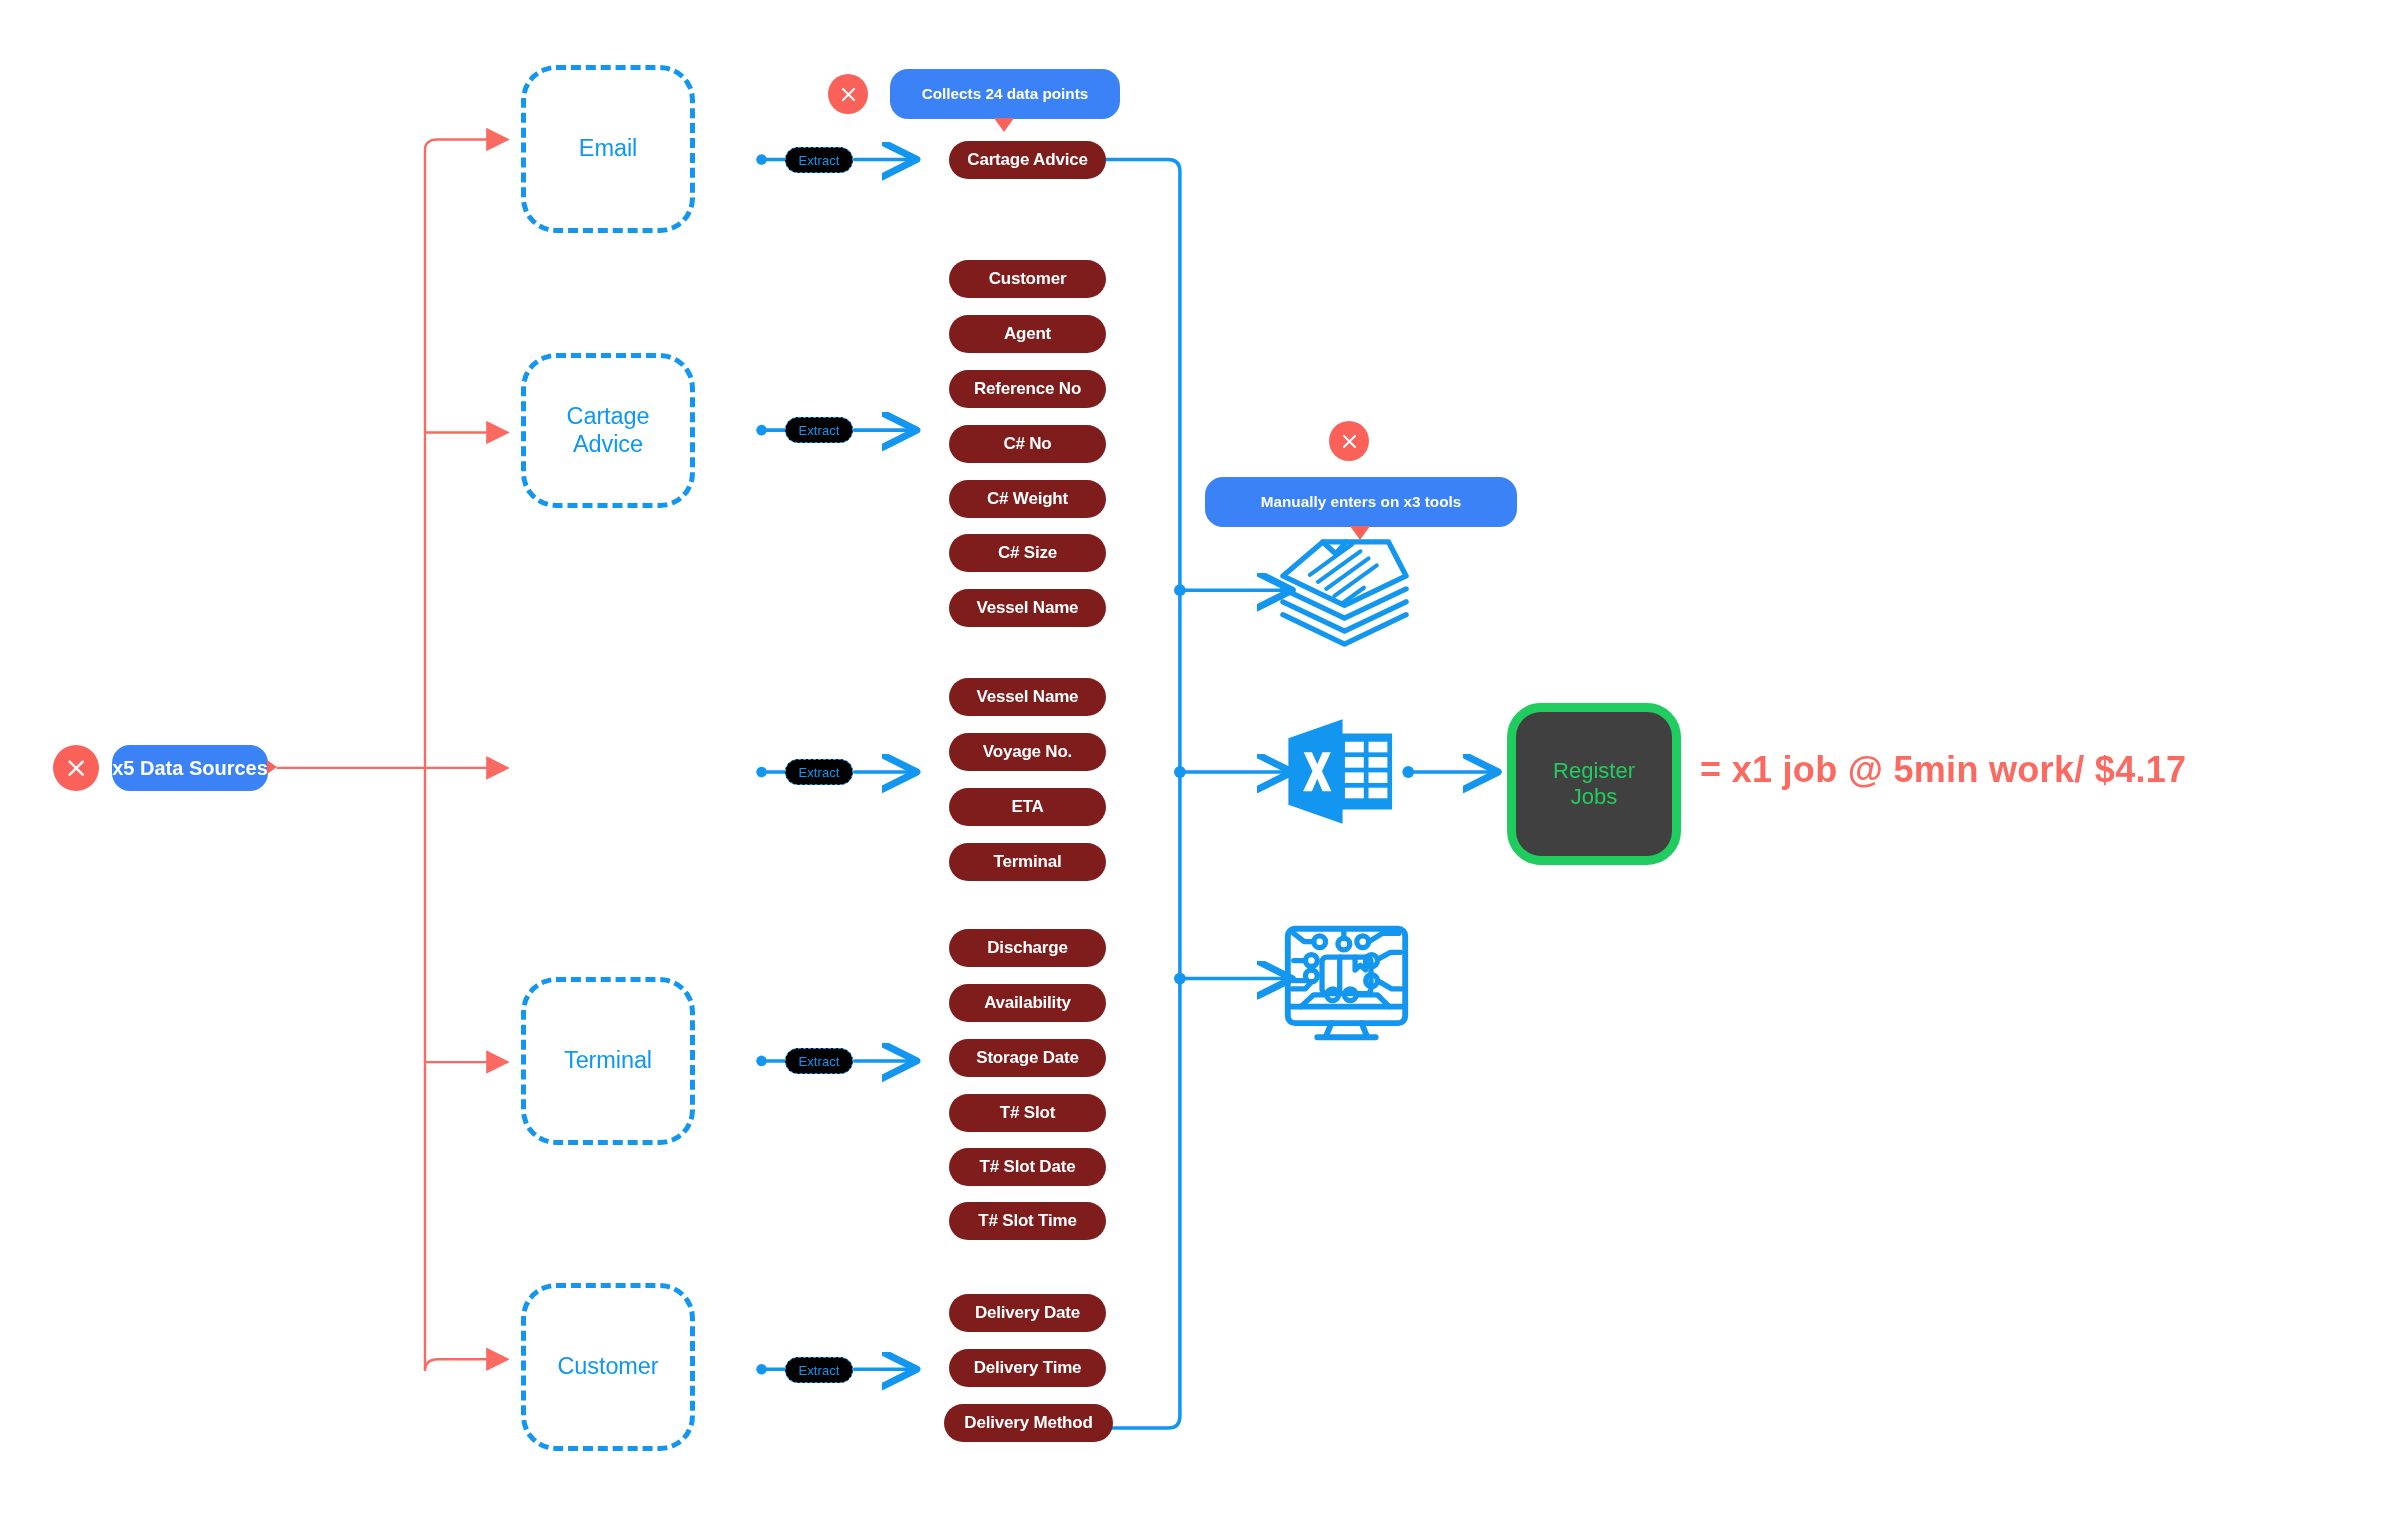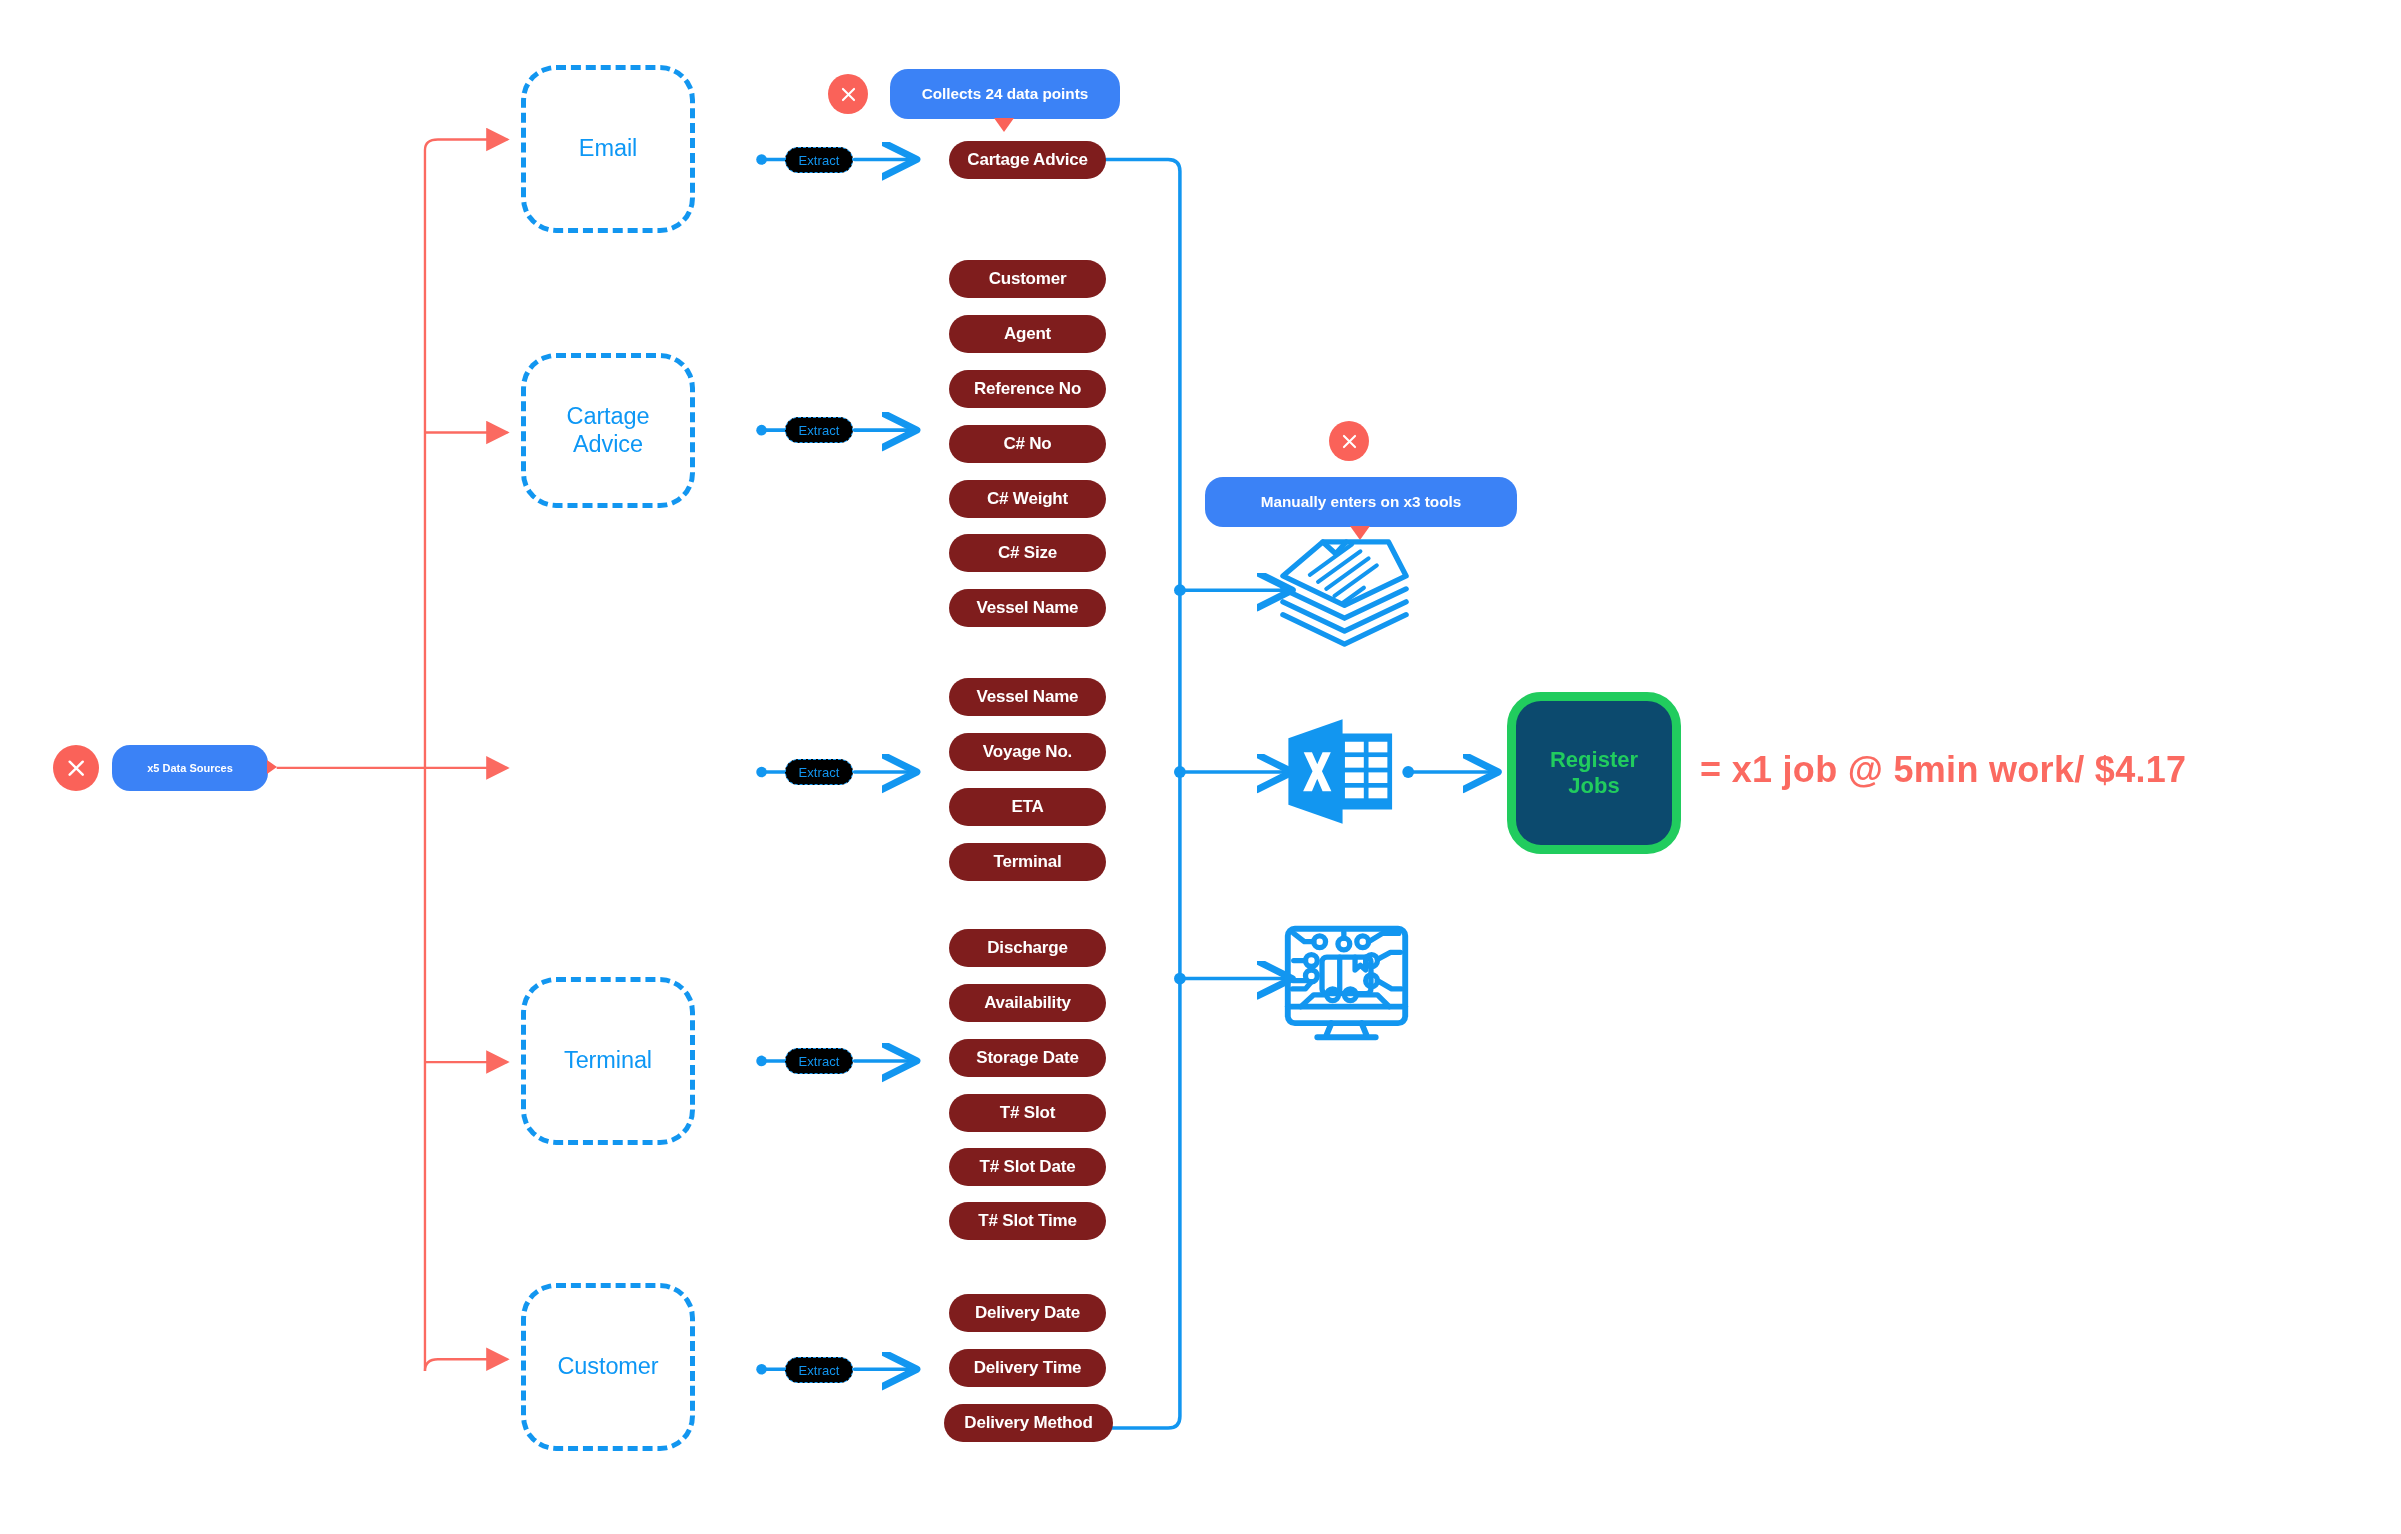--- a/index.html
+++ b/index.html
@@ -126,24 +126,25 @@
   .register-node {
     position: absolute;
     box-sizing: border-box;
     border: 9.4px solid #21CC5E;
     border-radius: 34px;
     display: flex;
     align-items: center;
     justify-content: center;
     text-align: center;
     color: #21CC5E;
-    font-weight: bold;
+    font-weight: normal;
     font-size: 22px;
     line-height: 1.2;
-    background: #0c4a6e;
+    background: #404040;
+    margin-top: 11px;
   }
 
   
   .equation {
     position: absolute;
     color: #FB6A61;
     font-weight: bold;
     font-size: 36px;
     white-space: nowrap;
     letter-spacing: 0.3px;
@@ -223,21 +224,21 @@
       <circle cx="2393" cy="1312" r="10" fill="#1296F0" stroke="none"></circle>
       <path d="M2393,1312 H2540" marker-end="url(#arrowBlue)"></path>
     </g>
   </svg>
 
   <div class="x-badge" style="left:53px; top:745px; width:46px; height:46px;">
     <svg width="22.4" height="22.4" viewBox="0 0 24 24">
       <path d="M5 5 L19 19 M19 5 L5 19" stroke="#ffffff" stroke-width="2.6" stroke-linecap="round"></path>
     </svg>
   </div>
-  <div class="callout" style="left:112px; top:745px; width:156px; height:46px; font-size:11px;">
+  <div class="callout" style="left:112px; top:745px; width:156px; height:46px; font-size:20px;">
     <span>x5 Data Sources</span>
     <span class="tail-right"></span>
   </div>
 
   <div class="src-box" style="left:521px; top:65px; width:174px; height:168px;">
     <span>Email</span>
   </div>
 
   <div class="src-box" style="left:521px; top:353px; width:174px; height:155px;">
     <span>

